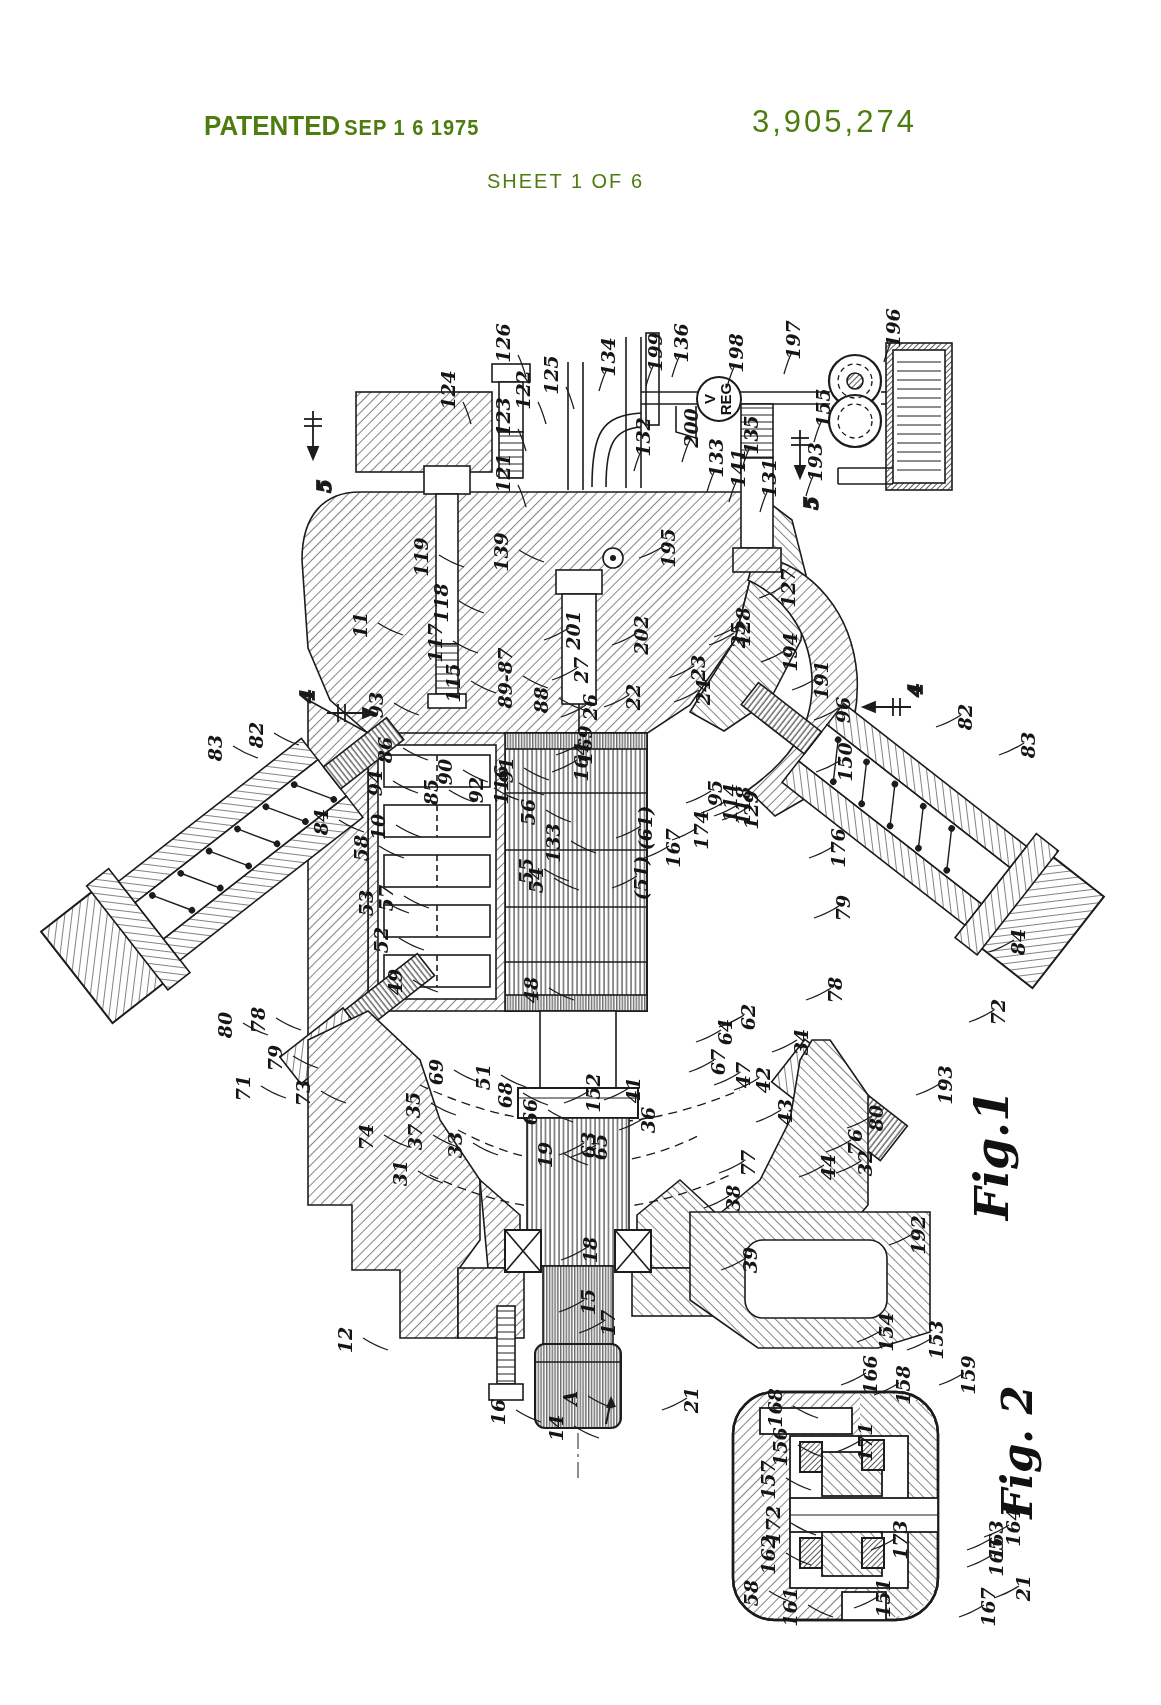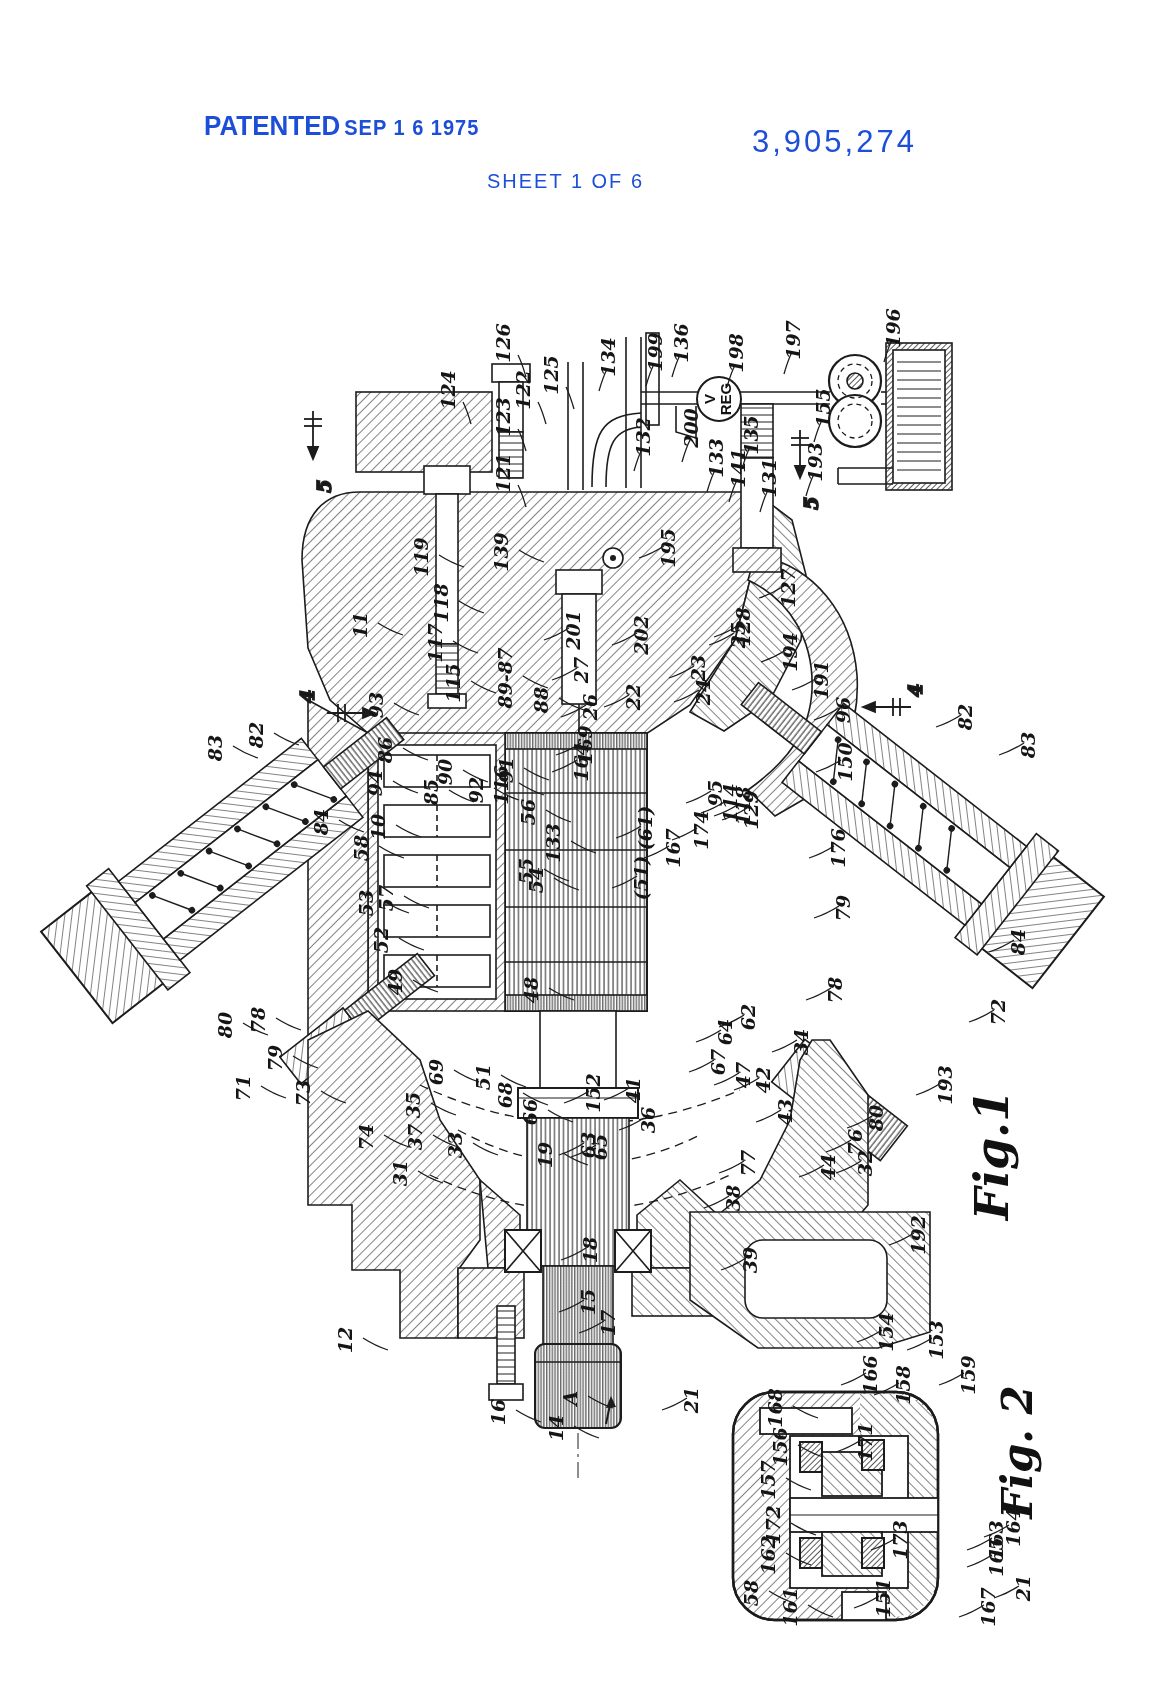--- a/index.html
+++ b/index.html
@@ -1,24 +1,24 @@
 <!DOCTYPE html>
 <html><head>
 <meta charset="utf-8">
 <style>
   html,body{margin:0;padding:0;background:#e8e8e4;}
   .page{
     width:1161px;height:1705px;position:relative;margin:0 auto;
-    background:#ffffff;color:#1d4ed8;overflow:hidden;
+    background:#ffffff;color:#4d7c0f;overflow:hidden;
     font-family:"Liberation Sans",sans-serif;
   }
   .hdr-left{position:absolute;left:204px;top:110px;font-size:26px;font-weight:bold;
     letter-spacing:0px;white-space:nowrap;transform:scaleY(1.08);}
   .hdr-left .date{font-size:20px;letter-spacing:1px;margin-left:4px;}
-  .hdr-num{position:absolute;left:752px;top:124px;font-size:31px;font-weight:normal;
+  .hdr-num{position:absolute;left:752px;top:104px;font-size:31px;font-weight:normal;
     letter-spacing:3px;font-family:"Liberation Sans",sans-serif;}
   .hdr-sheet{position:absolute;left:487px;top:170px;font-size:20px;letter-spacing:2px;
     font-weight:normal;transform:scaleY(1.05);}
   svg{position:absolute;left:0;top:0;}
   .lbl{font-family:"DejaVu Serif",serif;font-style:italic;font-weight:bold;
        font-size:19px;fill:#151515;}
   .figcap{font-family:"DejaVu Serif",serif;font-style:italic;font-weight:bold;fill:#111;}
   .regtxt{font-family:"Liberation Sans",sans-serif;font-size:15px;font-weight:bold;fill:#111;}
 </style>
 </head>

